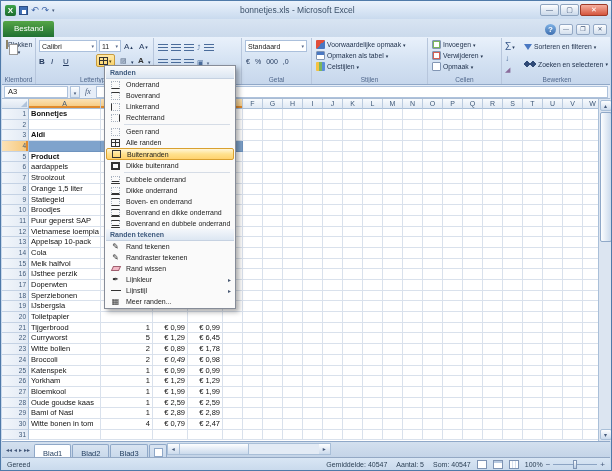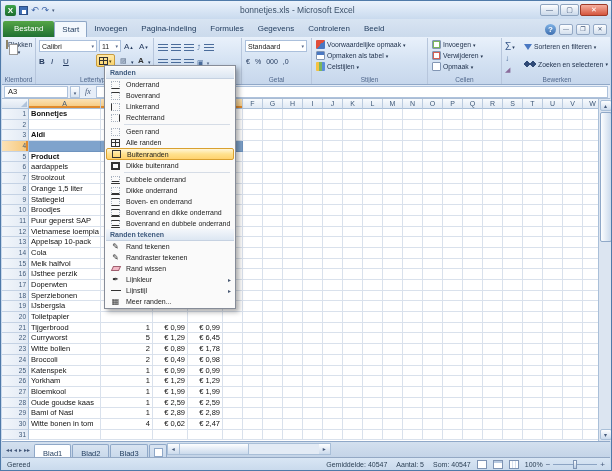--- a/index.html
+++ b/index.html
@@ -143,29 +143,20 @@
     <div class="title">bonnetjes.xls - Microsoft Excel</div>
     <div class="winbtns">
       <span class="wbtn">—</span>
       <span class="wbtn">▢</span>
       <span class="wbtn close">✕</span>
     </div>
   </div>
 
   <div class="tabrow">
     <div class="filetab">Bestand</div>
-    <div style="display:flex;align-items:flex-end;">
-        <div class="rtab active">Start</div>
-        <div class="rtab">Invoegen</div>
-        <div class="rtab">Pagina-indeling</div>
-        <div class="rtab">Formules</div>
-        <div class="rtab">Gegevens</div>
-        <div class="rtab">Controleren</div>
-        <div class="rtab">Beeld</div>
-      </div>
     <div class="tabrow-right">
       <span class="helpicon">?</span>
       <span class="mini">—</span>
       <span class="mini">❐</span>
       <span class="mini">✕</span>
     </div>
   </div>
 
   <div class="ribbon">
 
@@ -933,21 +924,21 @@
           <div class="cell" style="width: 20px;"></div>
           <div class="cell" style="width: 20px;"></div>
           <div class="cell" style="width: 20px;"></div>
           <div class="cell" style="width: 20px;"></div>
           <div class="cell" style="width: 20px;"></div>
         </div>
         <div class="grow">
           <div class="rn">24</div>
           <div class="cell" style="width: 72px;">Broccoli</div>
           <div class="cell num" style="width: 52px;">2</div>
-          <div class="cell num" style="width: 35px;">€ 0,49</div>
+          <div class="cell num" style="width: 35px; font-style: italic;">€ 0,49</div>
           <div class="cell num" style="width: 35px;">€ 0,98</div>
           <div class="cell" style="width: 20px;"></div>
           <div class="cell" style="width: 20px;"></div>
           <div class="cell" style="width: 20px;"></div>
           <div class="cell" style="width: 20px;"></div>
           <div class="cell" style="width: 20px;"></div>
           <div class="cell" style="width: 20px;"></div>
           <div class="cell" style="width: 20px;"></div>
           <div class="cell" style="width: 20px;"></div>
           <div class="cell" style="width: 20px;"></div>
@@ -1089,21 +1080,21 @@
           <div class="cell" style="width: 20px;"></div>
           <div class="cell" style="width: 20px;"></div>
           <div class="cell" style="width: 20px;"></div>
           <div class="cell" style="width: 20px;"></div>
           <div class="cell" style="width: 20px;"></div>
         </div>
         <div class="grow">
           <div class="rn">30</div>
           <div class="cell" style="width: 72px;">Witte bonen in tom</div>
           <div class="cell num" style="width: 52px;">4</div>
-          <div class="cell num" style="width: 35px;">€ 0,62</div>
+          <div class="cell num" style="width: 35px;">€ 0,79</div>
           <div class="cell num" style="width: 35px;">€ 2,47</div>
           <div class="cell" style="width: 20px;"></div>
           <div class="cell" style="width: 20px;"></div>
           <div class="cell" style="width: 20px;"></div>
           <div class="cell" style="width: 20px;"></div>
           <div class="cell" style="width: 20px;"></div>
           <div class="cell" style="width: 20px;"></div>
           <div class="cell" style="width: 20px;"></div>
           <div class="cell" style="width: 20px;"></div>
           <div class="cell" style="width: 20px;"></div>

